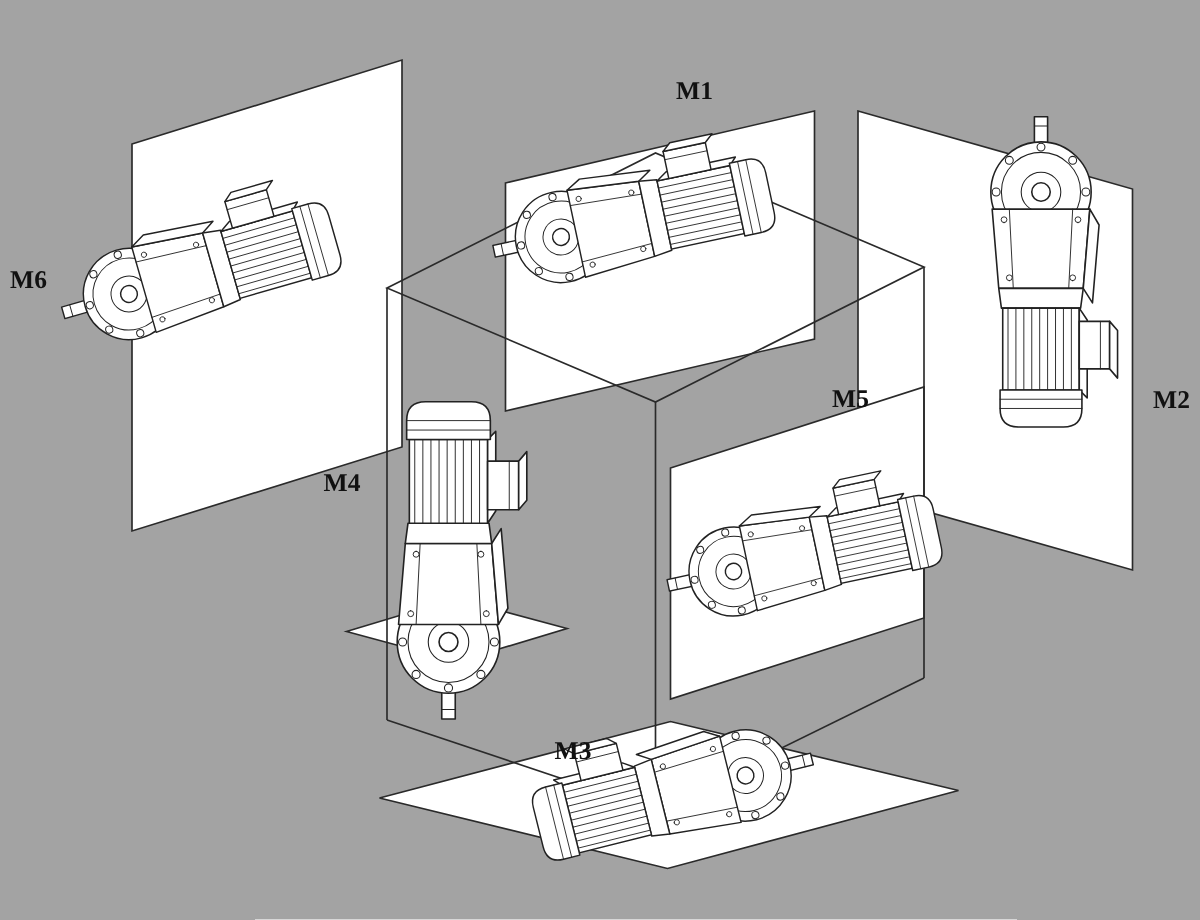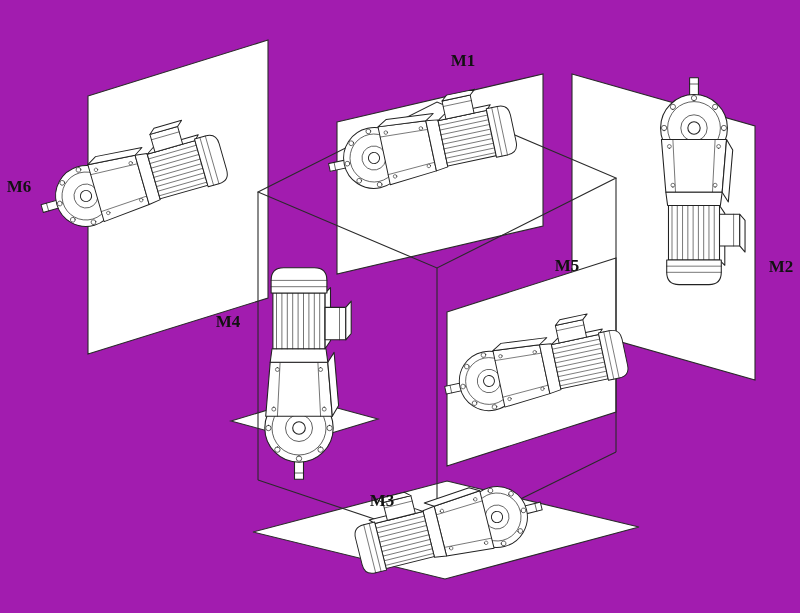--- a/index.html
+++ b/index.html
@@ -5,21 +5,21 @@
   html, body {
     margin: 0;
     padding: 0;
     background: #ffffff;
     font-family: "Liberation Serif", serif;
   }
   .stage {
     position: relative;
     width: 800px;
     height: 613px;
-    background: #a21caf;
+    background: #a3a3a3;
     overflow: hidden;
   }
   svg { display: block; }
   .pos-label {
     font-family: "Liberation Serif", serif;
     font-weight: bold;
     font-size: 17px;
     fill: #111111;
   }
   .plane {

